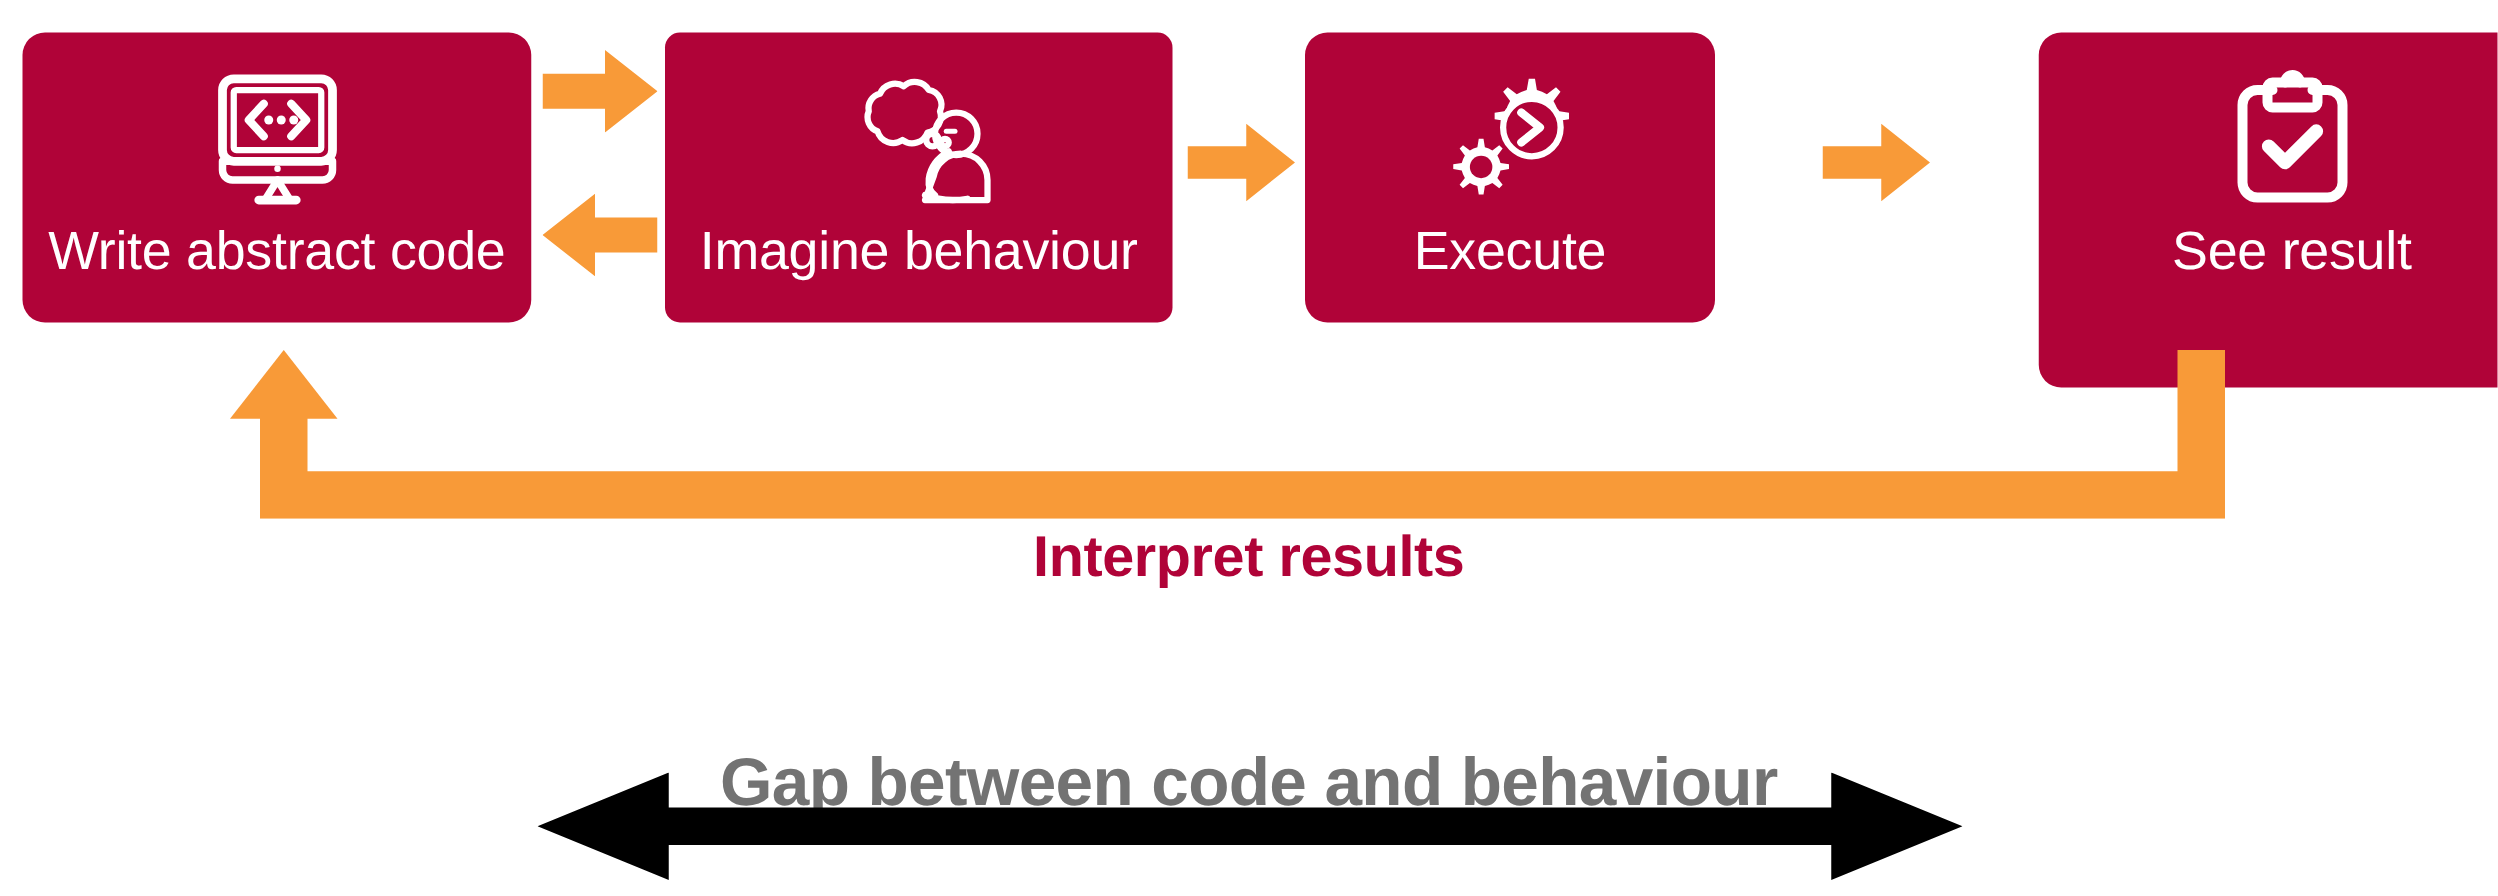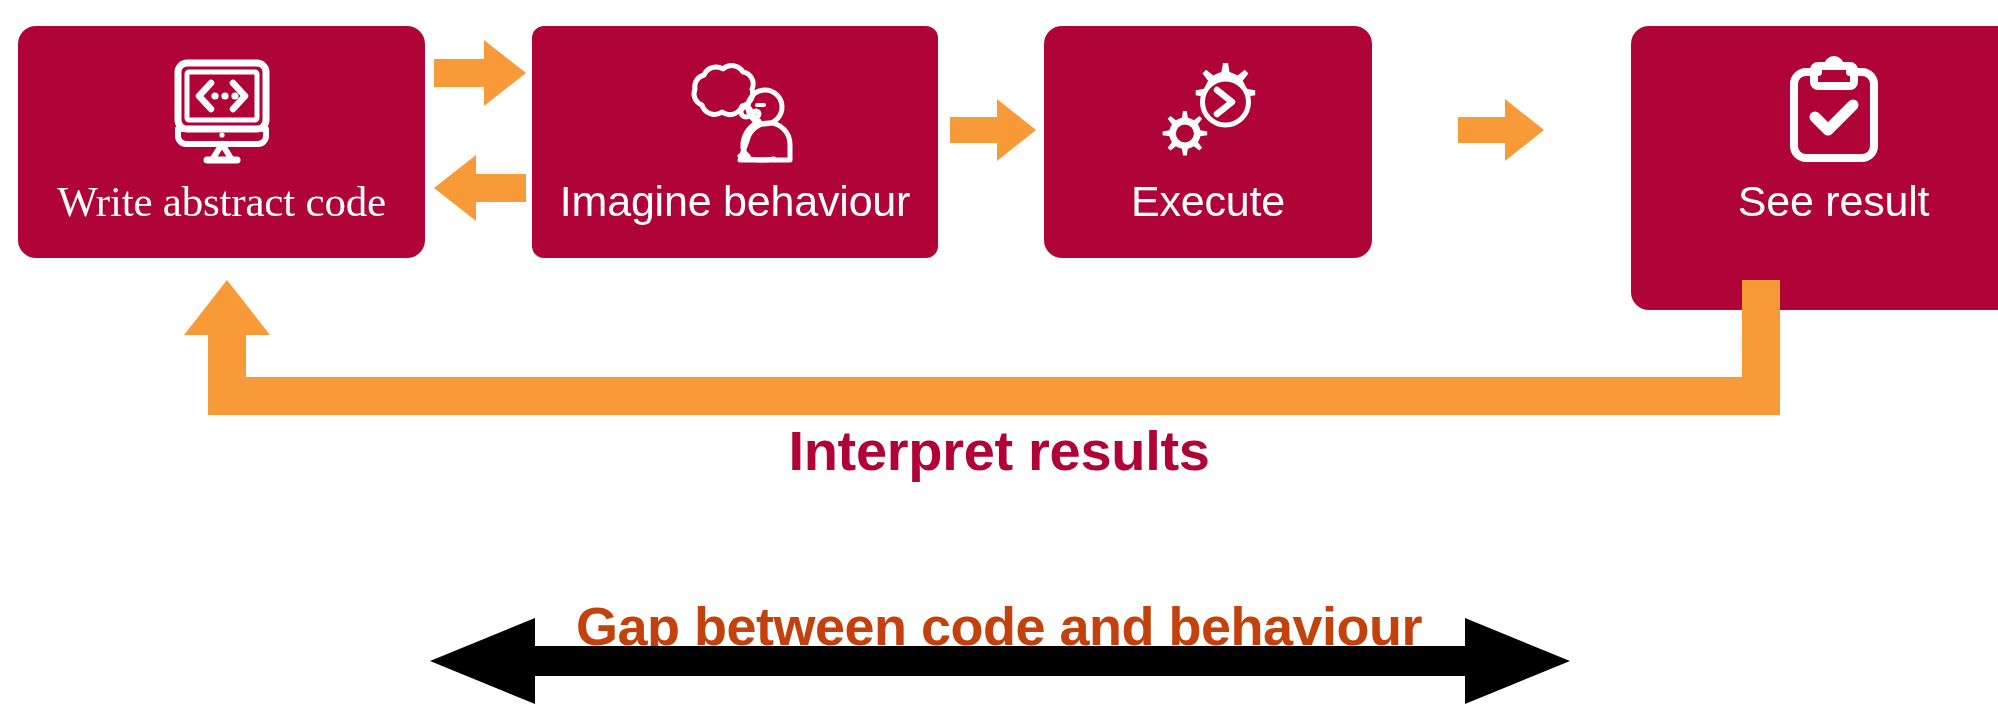--- a/index.html
+++ b/index.html
@@ -6,32 +6,32 @@
   body{width:1998px;height:717px;position:relative;overflow:hidden;
        font-family:"Liberation Sans","DejaVu Sans",sans-serif;}
   #stage{position:absolute;left:0;top:0;width:1998px;height:717px;}
 
   .card{position:absolute;border-radius:18px;display:flex;flex-direction:column;
         align-items:center;justify-content:flex-start;box-sizing:border-box;}
   .card .icon-wrap{margin-top:26px;height:118px;display:flex;align-items:center;justify-content:center;}
   .card .card-label{color:#ffffff;font-size:43px;line-height:1;letter-spacing:-0.2px;
         margin-top:10px;white-space:nowrap;font-weight:400;}
 
-  .card1{left:18px;  top:26px; width:407px; height:232px;font-family:Liberation Serif, serif;}
+  .card1{left:18px;  top:26px; width:407px; height:232px;}
   .card2{left:532px; top:26px; width:406px; height:232px;border-radius:12px;}
   .card3{left:1044px;top:26px; width:328px; height:232px;}
   .card4{left:1631px;top:26px; width:405px; height:284px;text-align:right;}
 
   .arrowsvg{position:absolute;}
 
   .interpret-label{position:absolute;left:0;top:418px;width:1998px;text-align:center;
-        font-size:56px;font-weight:bold;letter-spacing:-0.3px;}
+        font-size:46px;font-weight:bold;letter-spacing:-0.3px;}
 
   .gap-label{position:absolute;left:0;top:595px;width:1998px;text-align:center;
-        font-size:54px;font-weight:bold;color:#c2410c;letter-spacing:-0.5px;}
+        font-size:54px;font-weight:bold;color:#737373;letter-spacing:-0.5px;}
 </style>
 </head>
 <body>
 
 <div id="stage">
 
   <div class="card card1" style="background:#B00338">
     <div class="icon-wrap">
       <svg width="112" height="112" viewBox="0 0 112 112" aria-hidden="true">
         <g fill="none" stroke="#ffffff" stroke-width="7" stroke-linecap="round" stroke-linejoin="round">

